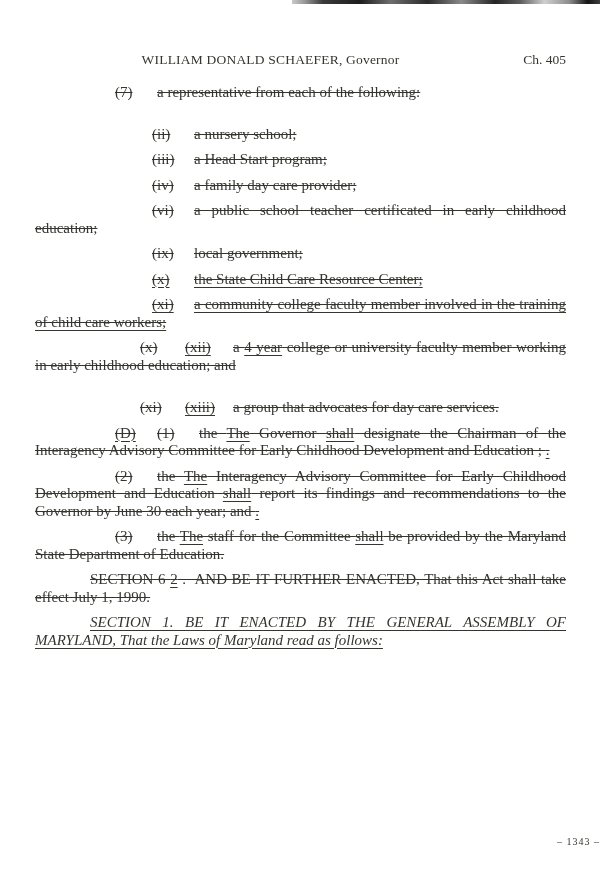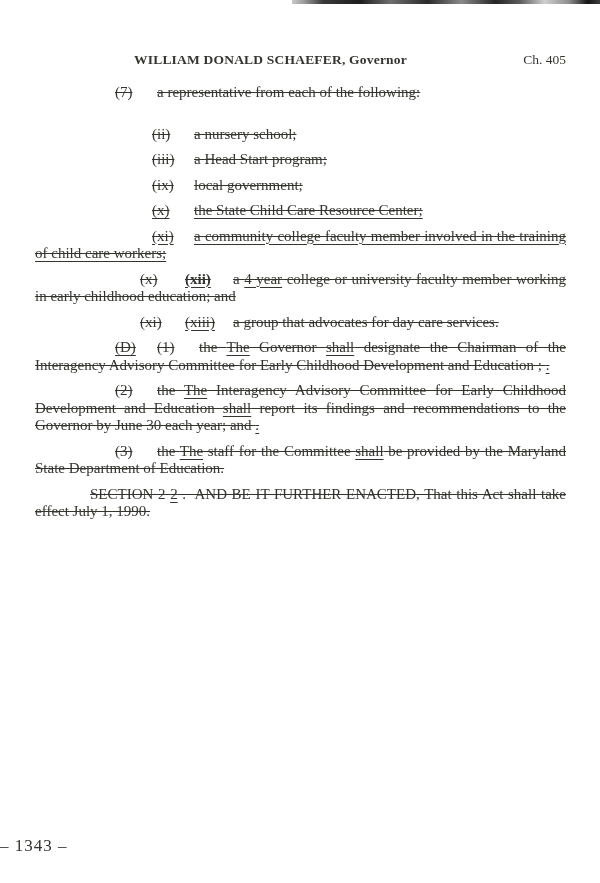--- a/index.html
+++ b/index.html
@@ -28,21 +28,20 @@
     height: 18px;
     margin-bottom: 14px;
     font-size: 13.5px;
   }
   .header-title {
     position: absolute;
     left: 0; right: 60px;
     text-align: center;
     letter-spacing: 0.2px;
     white-space: nowrap;
-    font-weight: bold;
   }
   .header-chapter {
     position: absolute;
     right: 0; top: 0;
     white-space: nowrap;
   }
   .doc-body { font-size: 15px; }
   .para {
     text-align: justify;
     line-height: 17.5px;
@@ -54,44 +53,47 @@
   .sec  { text-indent: 55px; }
   .seg { text-decoration-thickness: 1px; text-underline-offset: 2.5px; }
   .st { text-decoration-line: line-through; }
   .un { text-decoration-line: underline; }
   .st.un { text-decoration-line: line-through underline; }
   .it { font-style: italic; }
   .lbl { display: inline-block; text-indent: 0; }
   .page-footer {
     position: absolute;
     left: 0; right: 0; top: 836px;
-    text-align: left;
-    font-size: 17px;
+    text-align: right;
+    font-size: 10px;
     letter-spacing: 1px;
   }
 </style>
 </head>
 <body>
 
 <div class="scan-bar"></div>
 
 <div class="page">
   <div class="page-header">
     <span class="header-title">WILLIAM DONALD SCHAEFER, Governor</span>
     <span class="header-chapter">Ch. 405</span>
   </div>
   <div class="doc-body">
       <p class="para ind1"><span class="seg st lbl" style="min-width: 2.8em;">(7)</span><span class="seg st">a representative from each of the following:</span></p>
       <p class="para ind2"><span class="seg st lbl" style="min-width: 2.8em; margin-top: 16px;">(ii)</span><span class="seg st">a nursery school;</span></p>
       <p class="para ind2"><span class="seg st lbl" style="min-width: 2.8em;">(iii)</span><span class="seg st">a Head Start program;</span></p>
+      <p class="para ind2"><span class="seg st lbl" style="min-width: 2.8em;">(iv)</span><span class="seg st">a family day care provider;</span></p>
+      <p class="para ind2"><span class="seg st lbl" style="min-width: 2.8em;">(vi)</span><span class="seg st">a public school teacher certificated in early childhood education;</span></p>
       <p class="para ind2"><span class="seg st lbl" style="min-width: 2.8em;">(ix)</span><span class="seg st">local government;</span></p>
       <p class="para ind2"><span class="seg st un lbl" style="min-width: 2.8em;">(x)</span><span class="seg st un">the State Child Care Resource Center;</span></p>
       <p class="para ind2"><span class="seg st un lbl" style="min-width: 2.8em;">(xi)</span><span class="seg st un">a community college faculty member involved in the training of child care workers;</span></p>
-      <p class="para ind3"><span class="seg st lbl" style="min-width: 3em;">(x)</span><span class="seg st un lbl" style="min-width: 3.2em; font-weight: bold;">(xii)</span><span class="seg st">a </span><span class="seg st un">4 year</span><span class="seg st"> college or university faculty member working in early childhood education; and</span></p>
-      <p class="para ind3"><span class="seg st lbl" style="min-width: 3em;">(xi)</span><span class="seg st un lbl" style="min-width: 3.2em;">(xiii)</span><span class="seg st">a group that advocates for day care services.</span></p>
+      <p class="para ind3"><span class="seg st lbl" style="min-width: 3em;">(x)</span><span class="seg st un lbl" style="min-width: 3.2em;">(xii)</span><span class="seg st">a </span><span class="seg st un">4 year</span><span class="seg st"> college or university faculty member working in early childhood education; and</span></p>
+      <p class="para ind3"><span class="seg st lbl" style="min-width: 3em;">(xi)</span><span class="seg st un lbl" style="min-width: 3.2em; margin-top: 17px;">(xiii)</span><span class="seg st">a group that advocates for day care services.</span></p>
       <p class="para ind1"><span class="seg st un lbl" style="min-width: 2.8em;">(D)</span><span class="seg st lbl" style="min-width: 2.8em;">(1)</span><span class="seg st">the </span><span class="seg st un">The</span><span class="seg st"> Governor </span><span class="seg st un">shall</span><span class="seg st"> designate the Chairman of the Interagency Advisory Committee for Early Childhood Development and Education ; </span><span class="seg st un">.</span></p>
       <p class="para ind1"><span class="seg st lbl" style="min-width: 2.8em;">(2)</span><span class="seg st">the </span><span class="seg st un">The</span><span class="seg st"> Interagency Advisory Committee for Early Childhood Development and Education </span><span class="seg st un">shall</span><span class="seg st"> report its findings and recommendations to the Governor by June 30 each year; and </span><span class="seg st un">.</span></p>
       <p class="para ind1"><span class="seg st lbl" style="min-width: 2.8em;">(3)</span><span class="seg st">the </span><span class="seg st un">The</span><span class="seg st"> staff for the Committee </span><span class="seg st un">shall</span><span class="seg st"> be provided by the Maryland State Department of Education.</span></p>
-      <p class="para sec"><span class="seg st">SECTION 2 </span><span class="seg st un">2</span><span class="seg st"> .&nbsp; AND BE IT FURTHER ENACTED, That this Act shall take effect July 1, 1990.</span></p>
+      <p class="para sec"><span class="seg st">SECTION 6 </span><span class="seg st un">2</span><span class="seg st"> .&nbsp; AND BE IT FURTHER ENACTED, That this Act shall take effect July 1, 1990.</span></p>
+      <p class="para sec"><span class="seg it un">SECTION 1. BE IT ENACTED BY THE GENERAL ASSEMBLY OF MARYLAND, That the Laws of Maryland read as follows:</span></p>
     </div>
 </div>
 
 <div class="page-footer">– 1343 –</div>
 
 </body></html>

